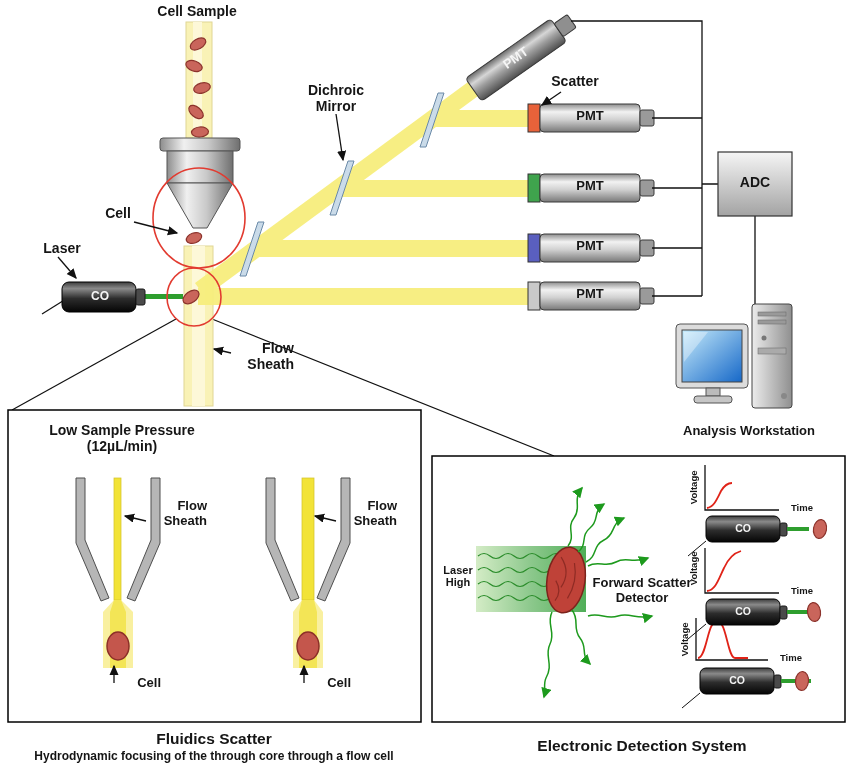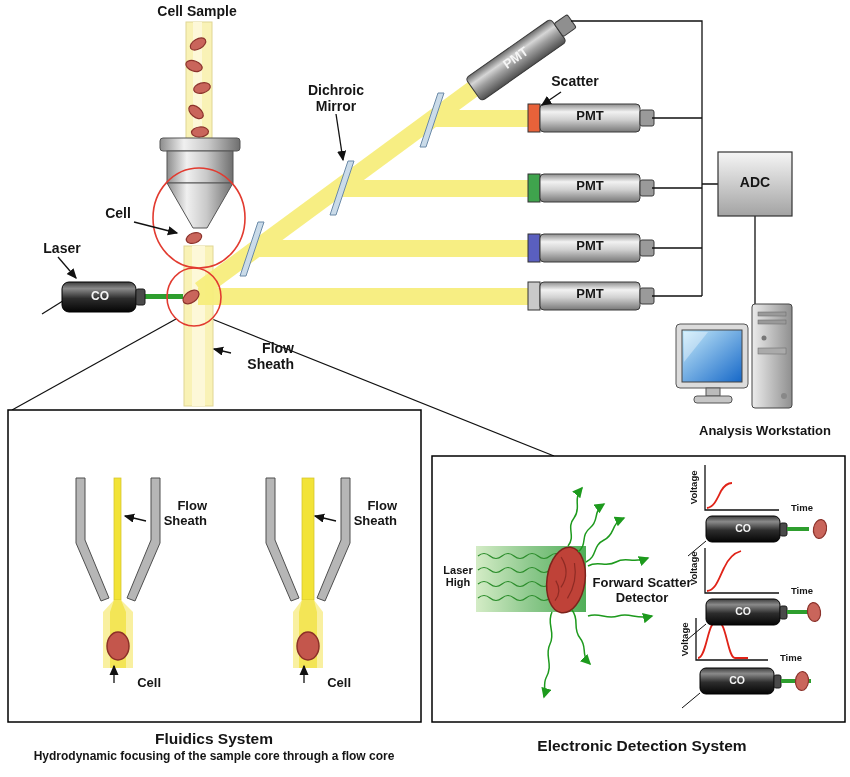--- a/index.html
+++ b/index.html
@@ -296,34 +296,38 @@
   <div>Sheath</div>
 </div>
 
 <div class="lbl c s13 w rot35" style="left:488px;top:51px;width:56px">PMT</div>
 <div class="lbl c s13" style="left:558px;top:109px;width:64px">PMT</div>
 <div class="lbl c s13" style="left:558px;top:179px;width:64px">PMT</div>
 <div class="lbl c s13" style="left:558px;top:239px;width:64px">PMT</div>
 <div class="lbl c s13" style="left:558px;top:287px;width:64px">PMT</div>
 
 <div class="lbl c s14" style="left:725px;top:175px;width:60px">ADC</div>
-<div class="lbl c s13" style="left:680px;top:424px;width:170px">Analysis Workstation</div>
-
+<div class="lbl c s13" style="left:664px;top:424px;width:170px">Analysis Workstation</div>
+
+<div class="lbl c s14" style="left:42px;top:423px;width:160px">
+  <div>Low Sample Pressure</div>
+  <div>(12µL/min)</div>
+</div>
 <div class="lbl lft s13" style="left:149px;top:499px;width:58px">
   <div>Flow</div>
   <div>Sheath</div>
 </div>
 <div class="lbl lft s13" style="left:339px;top:499px;width:58px">
   <div>Flow</div>
   <div>Sheath</div>
 </div>
 <div class="lbl lft s13" style="left:121px;top:676px;width:40px">Cell</div>
 <div class="lbl lft s13" style="left:311px;top:676px;width:40px">Cell</div>
-<div class="lbl c s15" style="left:64px;top:730px;width:300px">Fluidics System</div>
-<div class="lbl c s12" style="left:8px;top:750px;width:412px">Hydrodynamic focusing of the sample core through a flow core</div>
+<div class="lbl c s15" style="left:64px;top:730px;width:300px">Fluidics Scatter</div>
+<div class="lbl c s12" style="left:8px;top:750px;width:412px">Hydrodynamic focusing of the through core through a flow cell</div>
 
 <div class="lbl c s11" style="left:437px;top:564px;width:42px">
   <div>Laser</div>
   <div>High</div>
 </div>
 <div class="lbl c s13" style="left:578px;top:576px;width:128px">
   <div>Forward Scatter</div>
   <div>Detector</div>
 </div>
 

